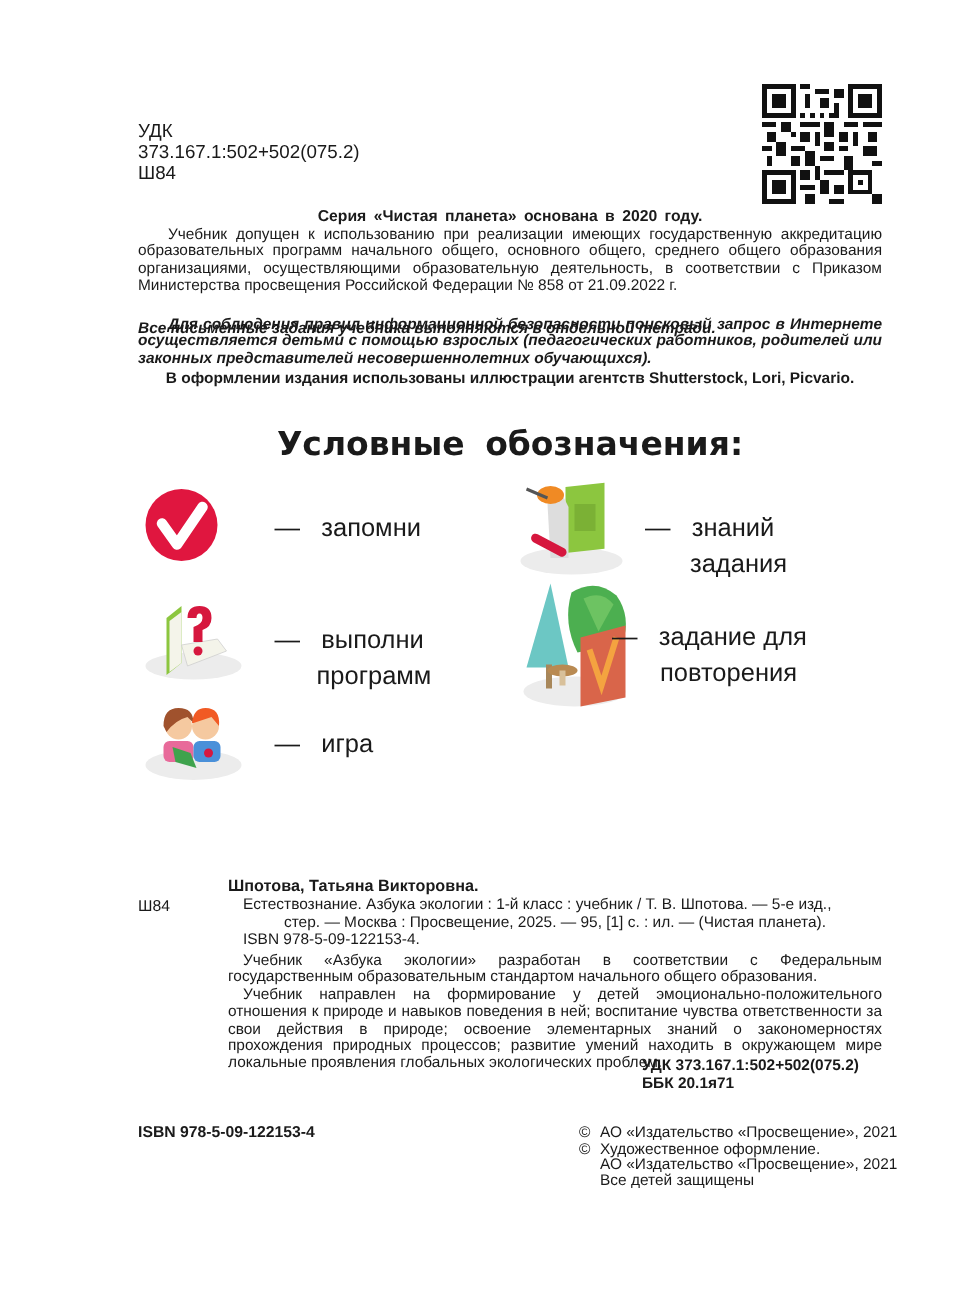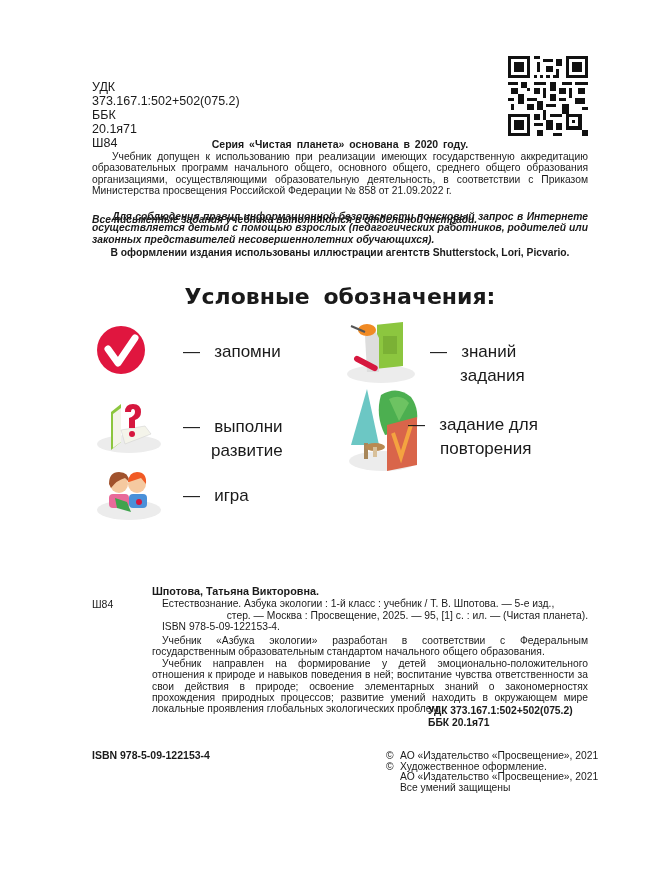--- a/index.html
+++ b/index.html
@@ -27,24 +27,20 @@
   .copyright .row { display:flex; }
   .copyright .c { width:14px; }
 </style>
 </head>
 <body>
 
 <div class="abs udk-block">
   <div class="udk-row">
       <span class="k">УДК</span>
       <span>373.167.1:502+502(075.2)</span>
-    </div>
-  <div class="udk-row">
-      <span class="k">ББК</span>
-      <span>20.1я71</span>
     </div>
   <div class="udk-row">
       <span class="k"></span>
       <span>Ш84</span>
     </div>
 </div>
 
 <div class="abs qr">
   <svg width="80" height="80" viewBox="0 0 25 25" shape-rendering="crispEdges">
     <rect width="25" height="25" fill="#fff"></rect>
@@ -149,21 +145,21 @@
     <ellipse cx="34" cy="44" rx="32" ry="9" fill="#ececec"></ellipse>
     <path d="M16 12 L26 4 L26 42 L16 50 Z" fill="#8cc63f"></path>
     <path d="M18 14 L26 8 L26 42 L18 48 Z" fill="#f4f4ea"></path>
     <path d="M26 30 L50 26 L56 34 L30 44 Z" fill="#f4f4ea" stroke="#ccc" stroke-width="0.5"></path>
     <path d="M30 12 Q30 4 38 4 Q46 4 46 12 Q46 18 40 20 L40 28 L34 28 L34 18 Q40 16 40 12 Q40 9 38 9 Q36 9 36 12 Z" fill="#d6173e"></path>
     <circle cx="37" cy="34" r="3" fill="#d6173e"></circle>
   </svg>
 </div>
 <div class="abs lg-label" style="left:183px;top:415px;">
   <span>—</span>&nbsp;&nbsp;&nbsp;<span>выполни</span><br>
-  <span style="padding-left:28px">развитие</span>
+  <span style="padding-left:28px">программ</span>
 </div>
 
 <div class="icon" style="left:345px;top:385px;width:80px;height:88px;">
   <svg width="80" height="88" viewBox="0 0 80 88">
     <ellipse cx="38" cy="76" rx="34" ry="10" fill="#ececec"></ellipse>
     <path d="M36 10 Q52 0 66 12 Q76 26 70 44 L40 50 Q30 30 36 10 Z" fill="#4caf50"></path>
     <path d="M44 14 Q56 8 64 18 L54 36 Z" fill="#7ccc6a" opacity="0.7"></path>
     <path d="M22 4 L6 60 L34 60 Z" fill="#6cc7c4"></path>
     <rect x="19" y="58" width="4" height="16" fill="#a8875a"></rect>
     <ellipse cx="30" cy="62" rx="10" ry="4" fill="#b98a52"></ellipse>
@@ -190,21 +186,21 @@
     <circle cx="44" cy="34" r="3" fill="#d6173e"></circle>
   </svg>
 </div>
 <div class="abs lg-label" style="left:183px;top:484px;">
   <span>—</span>&nbsp;&nbsp;&nbsp;<span>игра</span>
 </div>
 
 <div class="abs bib-author">Шпотова, Татьяна Викторовна.</div>
 <div class="abs bib-code">Ш84</div>
 <div class="abs bib-text" style="top:598px;text-indent:10px;text-align:left;">Естествознание. Азбука экологии : 1-й класс : учебник / Т. В. Шпотова. — 5-е изд.,</div>
-<div class="abs bib-text" style="top:610px;text-align:right;">стер. — Москва : Просвещение, 2025. — 95, [1] с. : ил. — (Чистая планета).</div>
+<div class="abs bib-text" style="top:610px;text-align:center;">стер. — Москва : Просвещение, 2025. — 95, [1] с. : ил. — (Чистая планета).</div>
 <div class="abs bib-text" style="top:621px;text-indent:10px;text-align:left;">ISBN 978-5-09-122153-4.</div>
 <div class="abs bib-text" style="top:635px;text-indent:10px;">Учебник «Азбука экологии» разработан в соответствии с Федеральным государственным образовательным стандартом начального общего образования.</div>
 <div class="abs bib-text" style="top:658px;text-indent:10px;">Учебник направлен на формирование у детей эмоционально-положительного отношения к природе и навыков поведения в ней; воспитание чувства ответственности за свои действия в природе; освоение элементарных знаний о закономерностях прохождения природных процессов; развитие умений находить в окружающем мире локальные проявления глобальных экологических проблем.</div>
 <div class="abs" style="left:428px;top:705px;font-weight:bold;font-size:10.3px;line-height:11.5px;">
   <div>УДК  373.167.1:502+502(075.2)</div>
   <div>ББК  20.1я71</div>
 </div>
 
 <div class="abs isbn-bottom">ISBN 978-5-09-122153-4</div>
 <div class="abs copyright">
@@ -215,15 +211,15 @@
   <div class="row">
       <span class="c">©</span>
       <span>Художественное оформление.</span>
     </div>
   <div class="row">
       <span class="c"></span>
       <span>АО «Издательство «Просвещение», 2021</span>
     </div>
   <div class="row">
       <span class="c"></span>
-      <span>Все умений защищены</span>
+      <span>Все детей защищены</span>
     </div>
 </div>
 
 </body></html>

